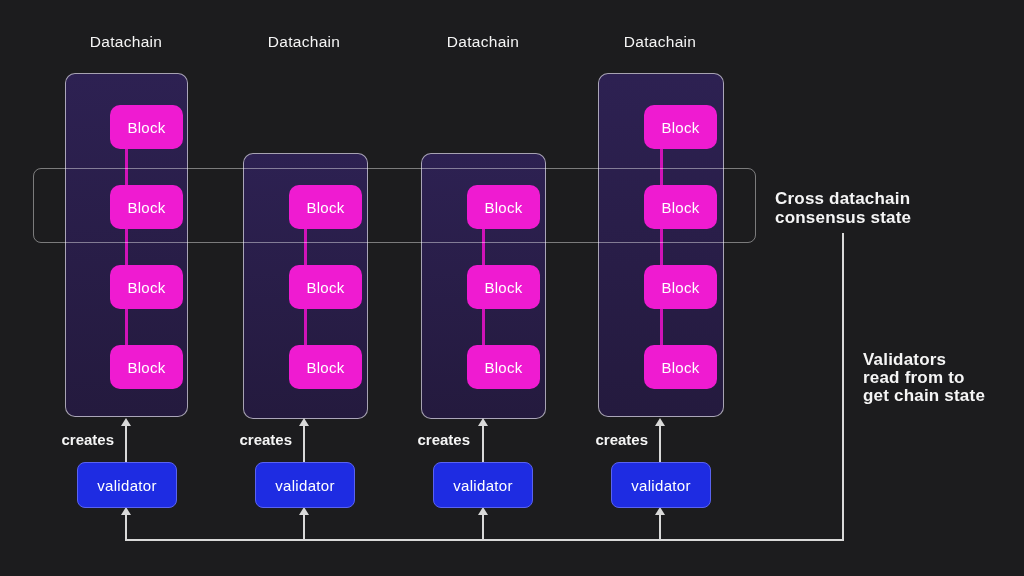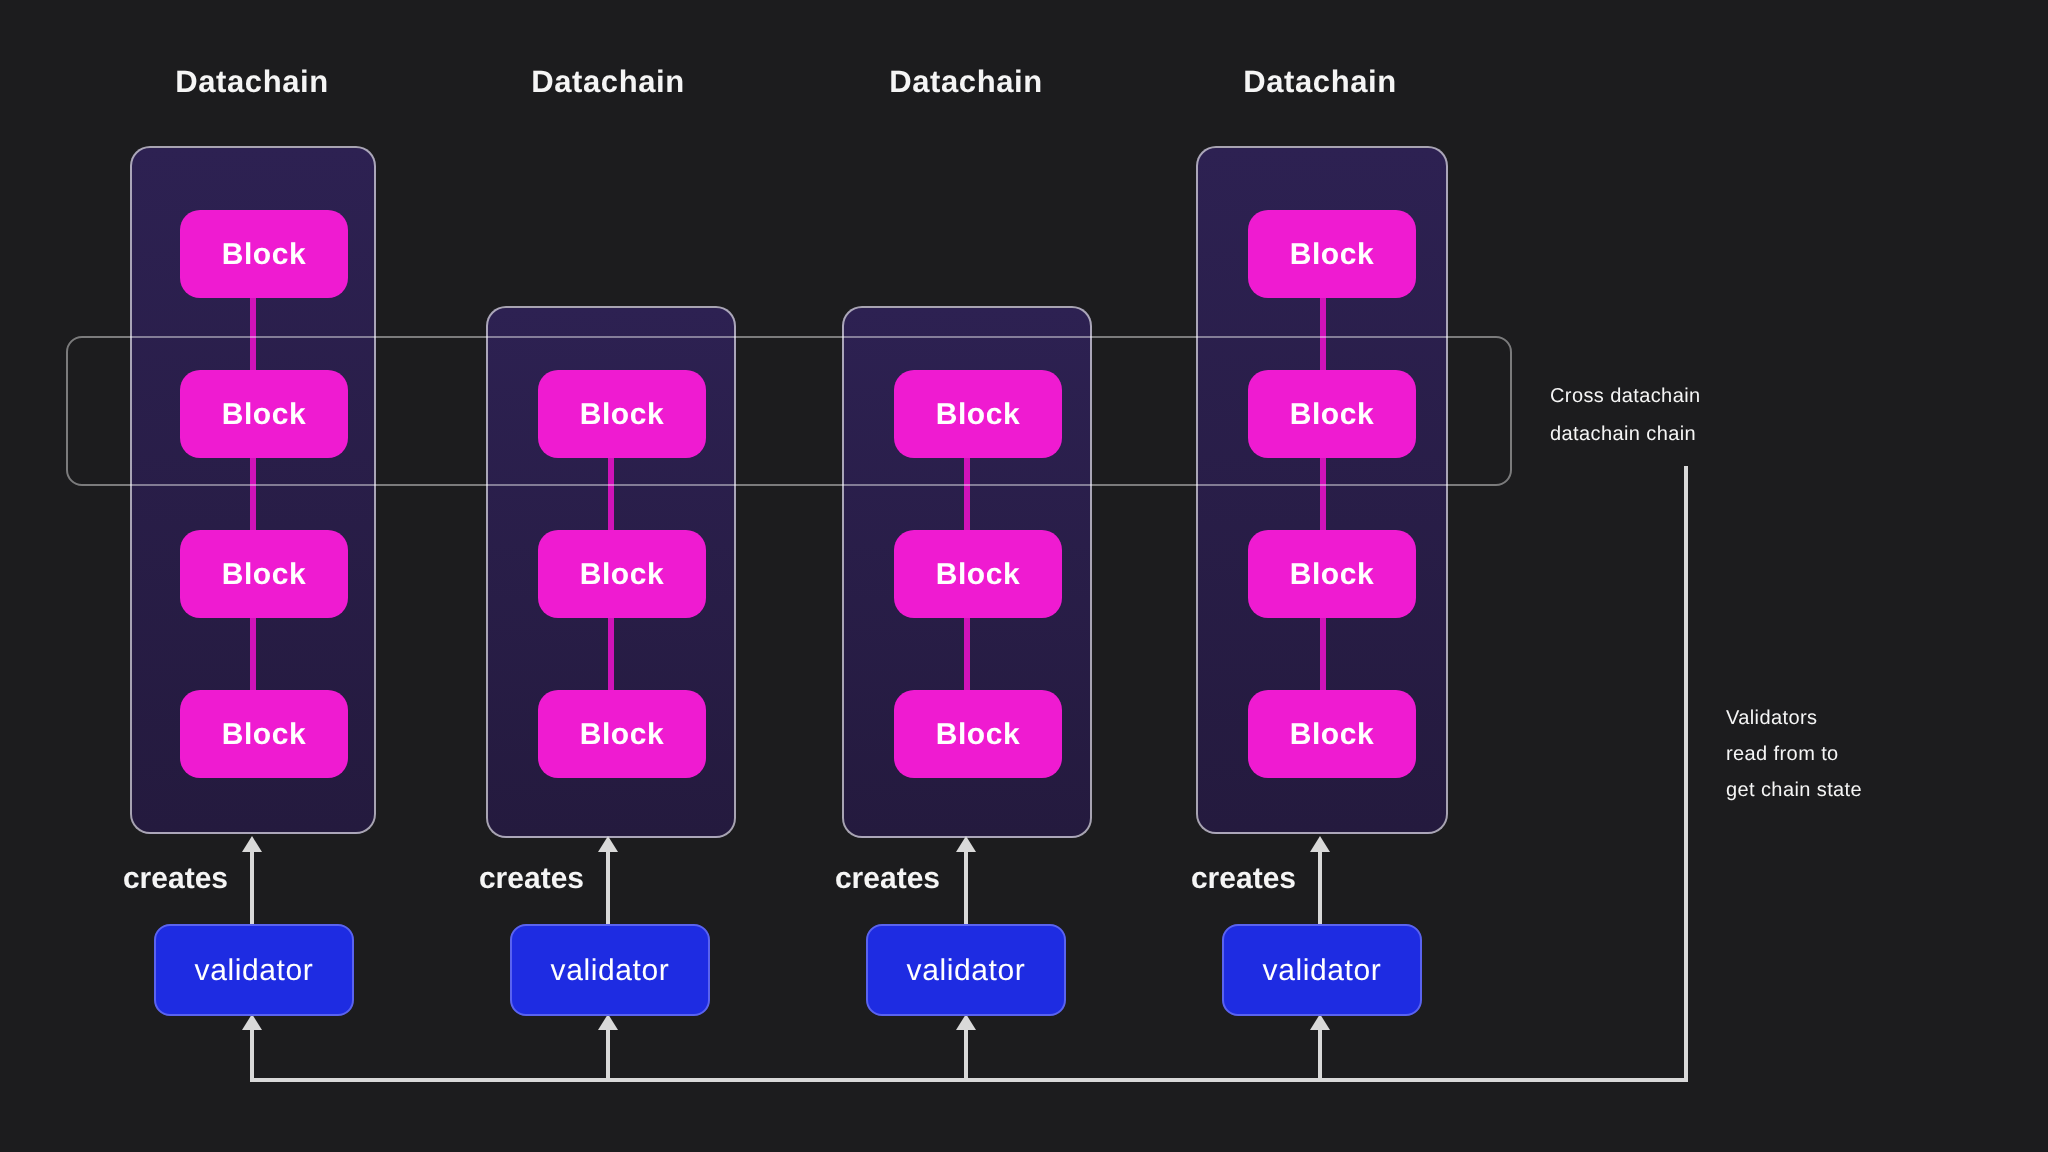--- a/index.html
+++ b/index.html
@@ -4,38 +4,38 @@
 <style>
   html,body{margin:0;padding:0;background:#1c1c1e;}
   .canvas{
     position:relative;width:1024px;height:576px;overflow:hidden;
     background:#1c1c1e;
     font-family:"Liberation Sans", sans-serif;
     color:#f5f5f5;
   }
   .col-label{
     position:absolute;width:160px;text-align:center;
-    font-size:15.5px;font-weight:700;letter-spacing:.3px;z-index:4;
+    font-size:15.5px;font-weight:400;letter-spacing:.3px;z-index:4;
   }
   .chain-box{
     position:absolute;border:1px solid rgba(255,255,255,.6);
     border-radius:10px;
     background:linear-gradient(180deg,#2d2152 0%,#241a3e 100%);
     z-index:1;
   }
   .band{
     position:absolute;left:33px;top:168px;width:721px;height:73px;
     border:1px solid rgba(255,255,255,.42);border-radius:8px;
     background:transparent;z-index:2;
   }
   .block{
-    position:absolute;width:84px;height:44px;border-radius:10px;
+    position:absolute;width:73px;height:44px;border-radius:10px;
     background:#ef1bd1;z-index:3;
     display:flex;align-items:center;justify-content:center;
-    font-size:15px;font-weight:700;color:#fff;letter-spacing:.3px;
+    font-size:15px;font-weight:400;color:#fff;letter-spacing:.3px;margin-left:20px;
   }
   .connector{
     position:absolute;width:3px;background:#d013b8;z-index:3;
   }
   .vshaft{position:absolute;width:2px;background:#d9d9d9;z-index:2;}
   .hshaft{position:absolute;height:2px;background:#d9d9d9;z-index:2;}
   .arrowhead{
     position:absolute;width:0;height:0;z-index:2;
     border-left:5px solid transparent;border-right:5px solid transparent;
     border-bottom:8px solid #d9d9d9;
@@ -44,21 +44,21 @@
     position:absolute;width:98px;height:44px;top:462px;border-radius:8px;
     background:#1e2ce2;border:1px solid #5a63f0;z-index:3;
     display:flex;align-items:center;justify-content:center;
     font-size:15px;font-weight:400;color:#fff;letter-spacing:.3px;
   }
   .creates-label{
     position:absolute;width:90px;top:431px;text-align:right;
     font-size:15px;font-weight:700;z-index:3;
   }
   .annotation{
-    position:absolute;font-size:10px;font-weight:400;line-height:19px;
+    position:absolute;font-size:17px;font-weight:700;line-height:19px;
     letter-spacing:.2px;z-index:3;white-space:nowrap;
   }
 </style>
 </head>
 <body>
 
 <div class="canvas">
 
   <div class="col-label" style="left:46px;top:33px">Datachain</div>
   <div class="col-label" style="left:224px;top:33px">Datachain</div>
@@ -129,21 +129,21 @@
   <div class="arrowhead" style="left:121px;top:507px"></div>
   <div class="vshaft" style="left:303px;top:515px;height:24px"></div>
   <div class="arrowhead" style="left:299px;top:507px"></div>
   <div class="vshaft" style="left:482px;top:515px;height:24px"></div>
   <div class="arrowhead" style="left:478px;top:507px"></div>
   <div class="vshaft" style="left:659px;top:515px;height:24px"></div>
   <div class="arrowhead" style="left:655px;top:507px"></div>
 
   <div class="annotation" style="left:775px;top:189px">
     <div>Cross datachain</div>
-    <div>datachain chain</div>
+    <div>consensus state</div>
   </div>
   <div class="annotation" style="left:863px;top:351px;line-height:18px">
     <div>Validators</div>
     <div>read from to</div>
     <div>get chain state</div>
   </div>
 
 </div>
 
 </body></html>

